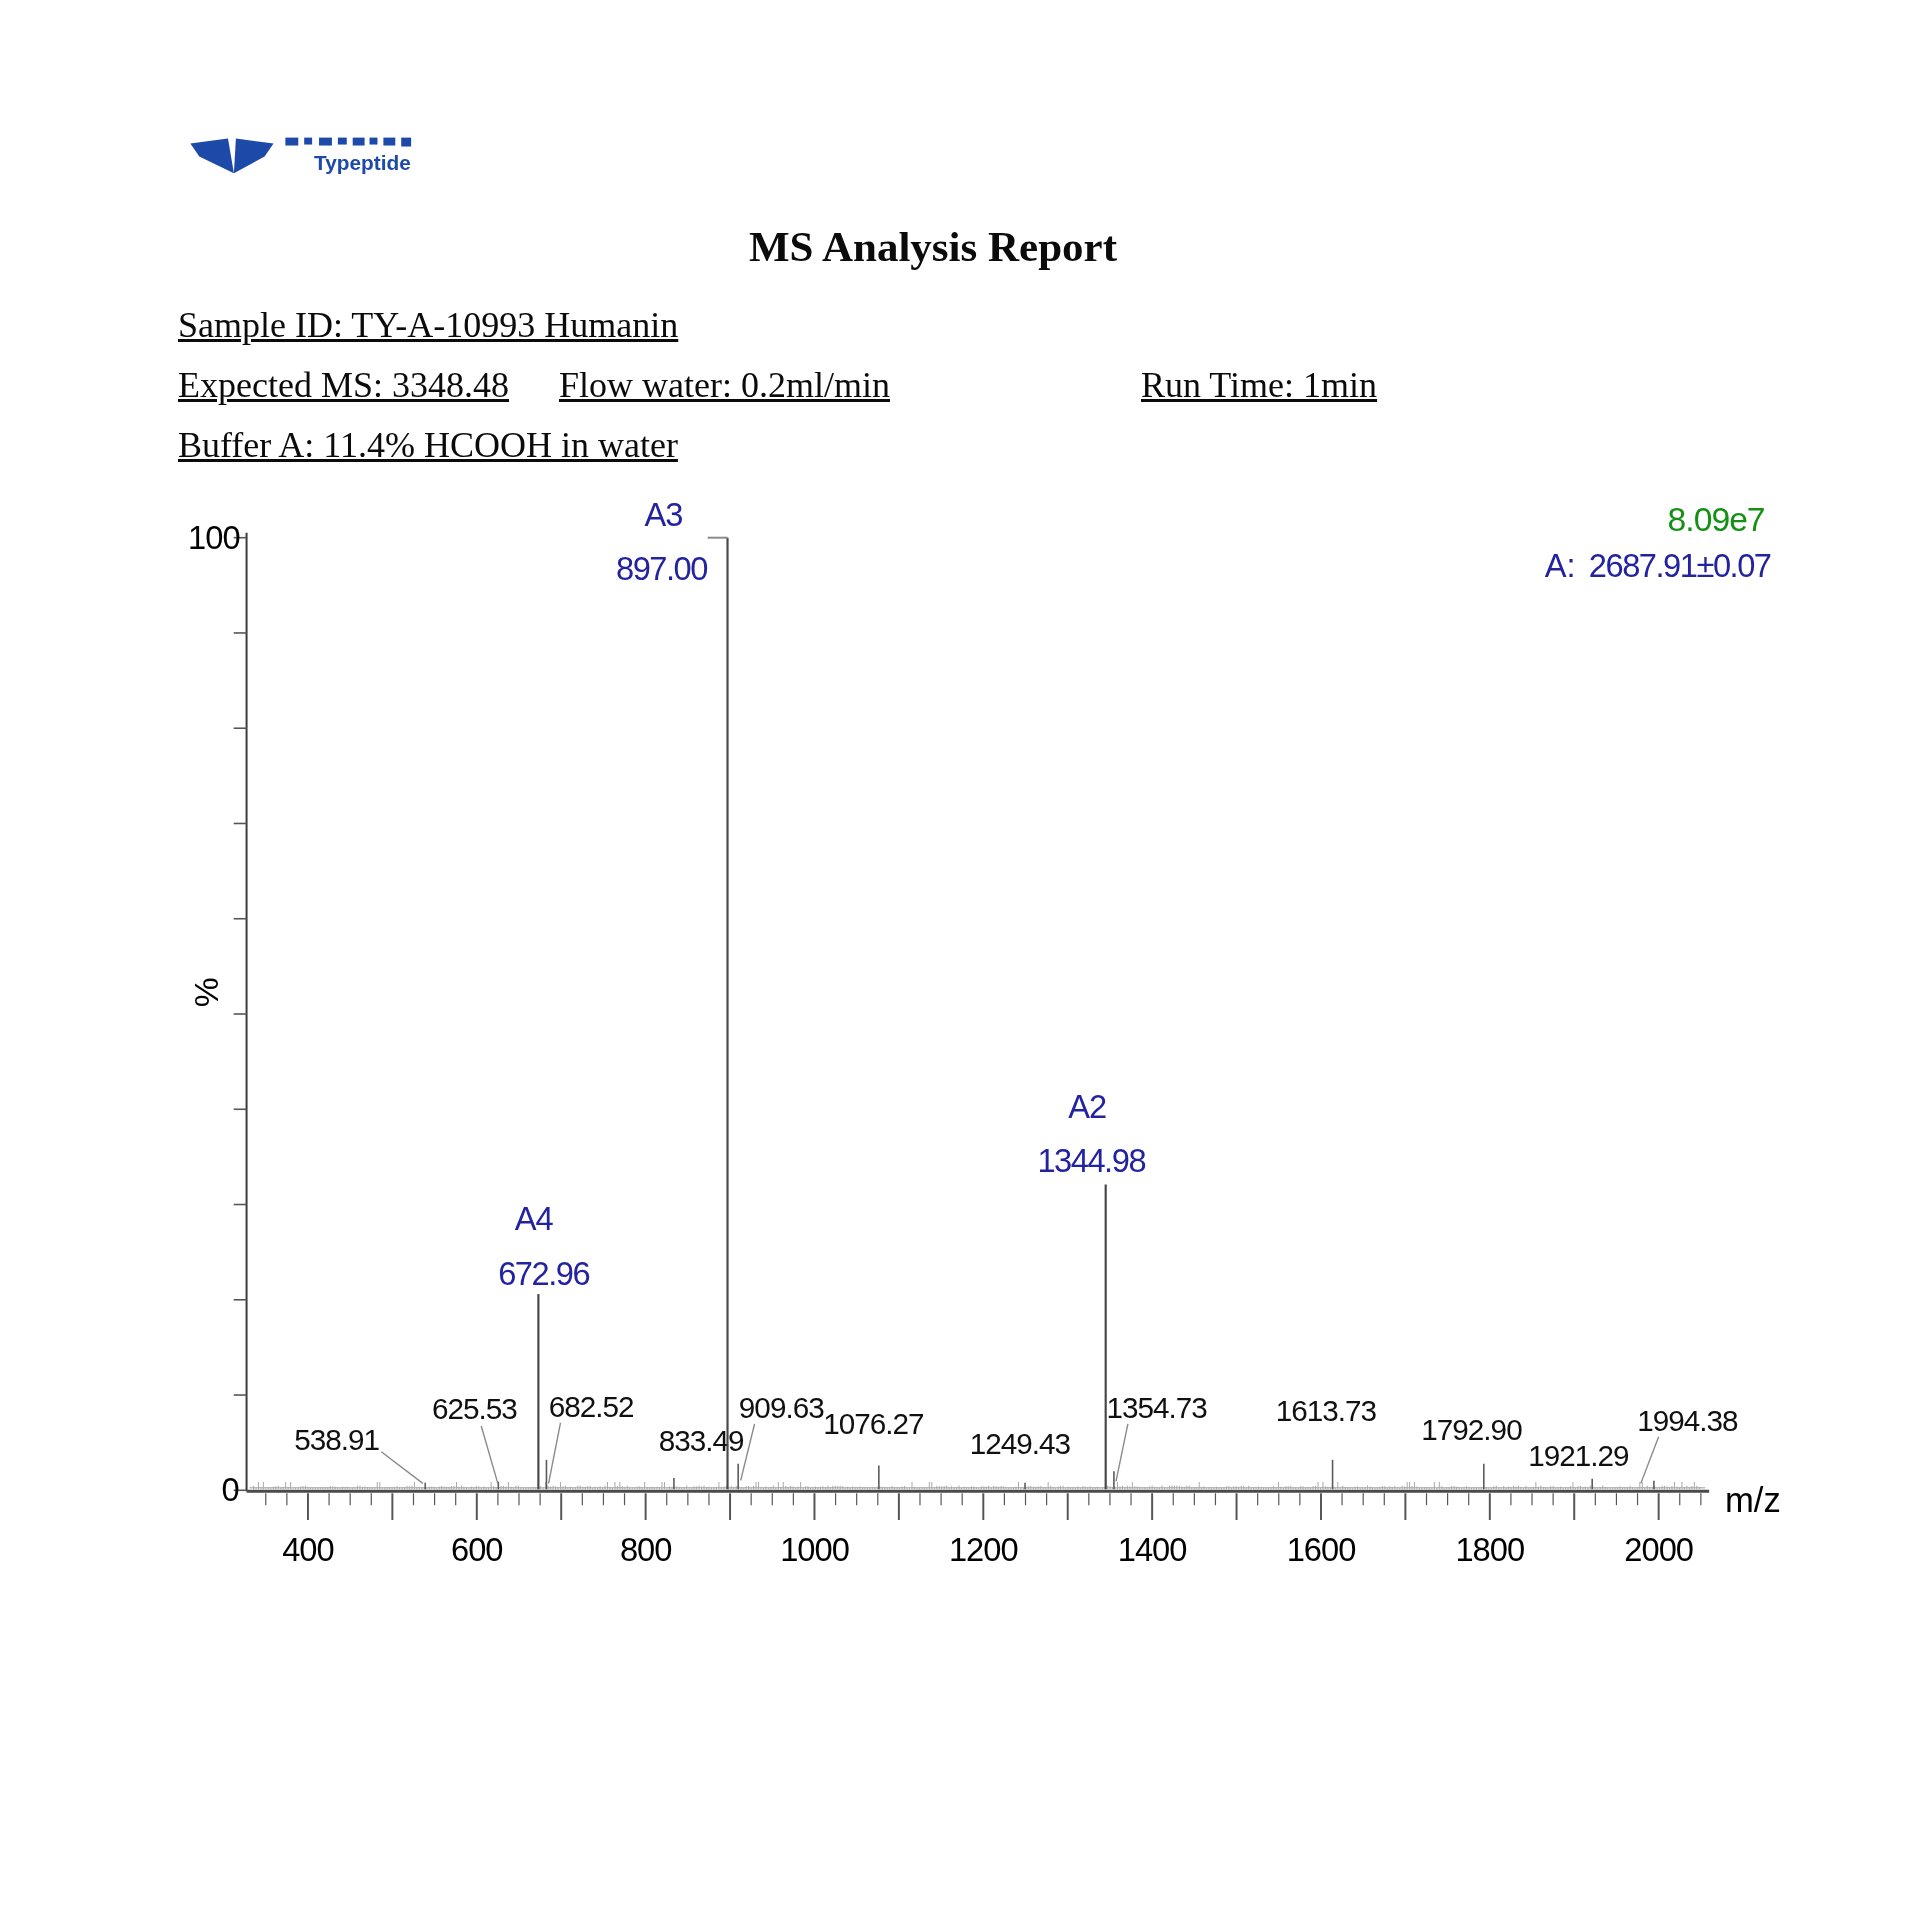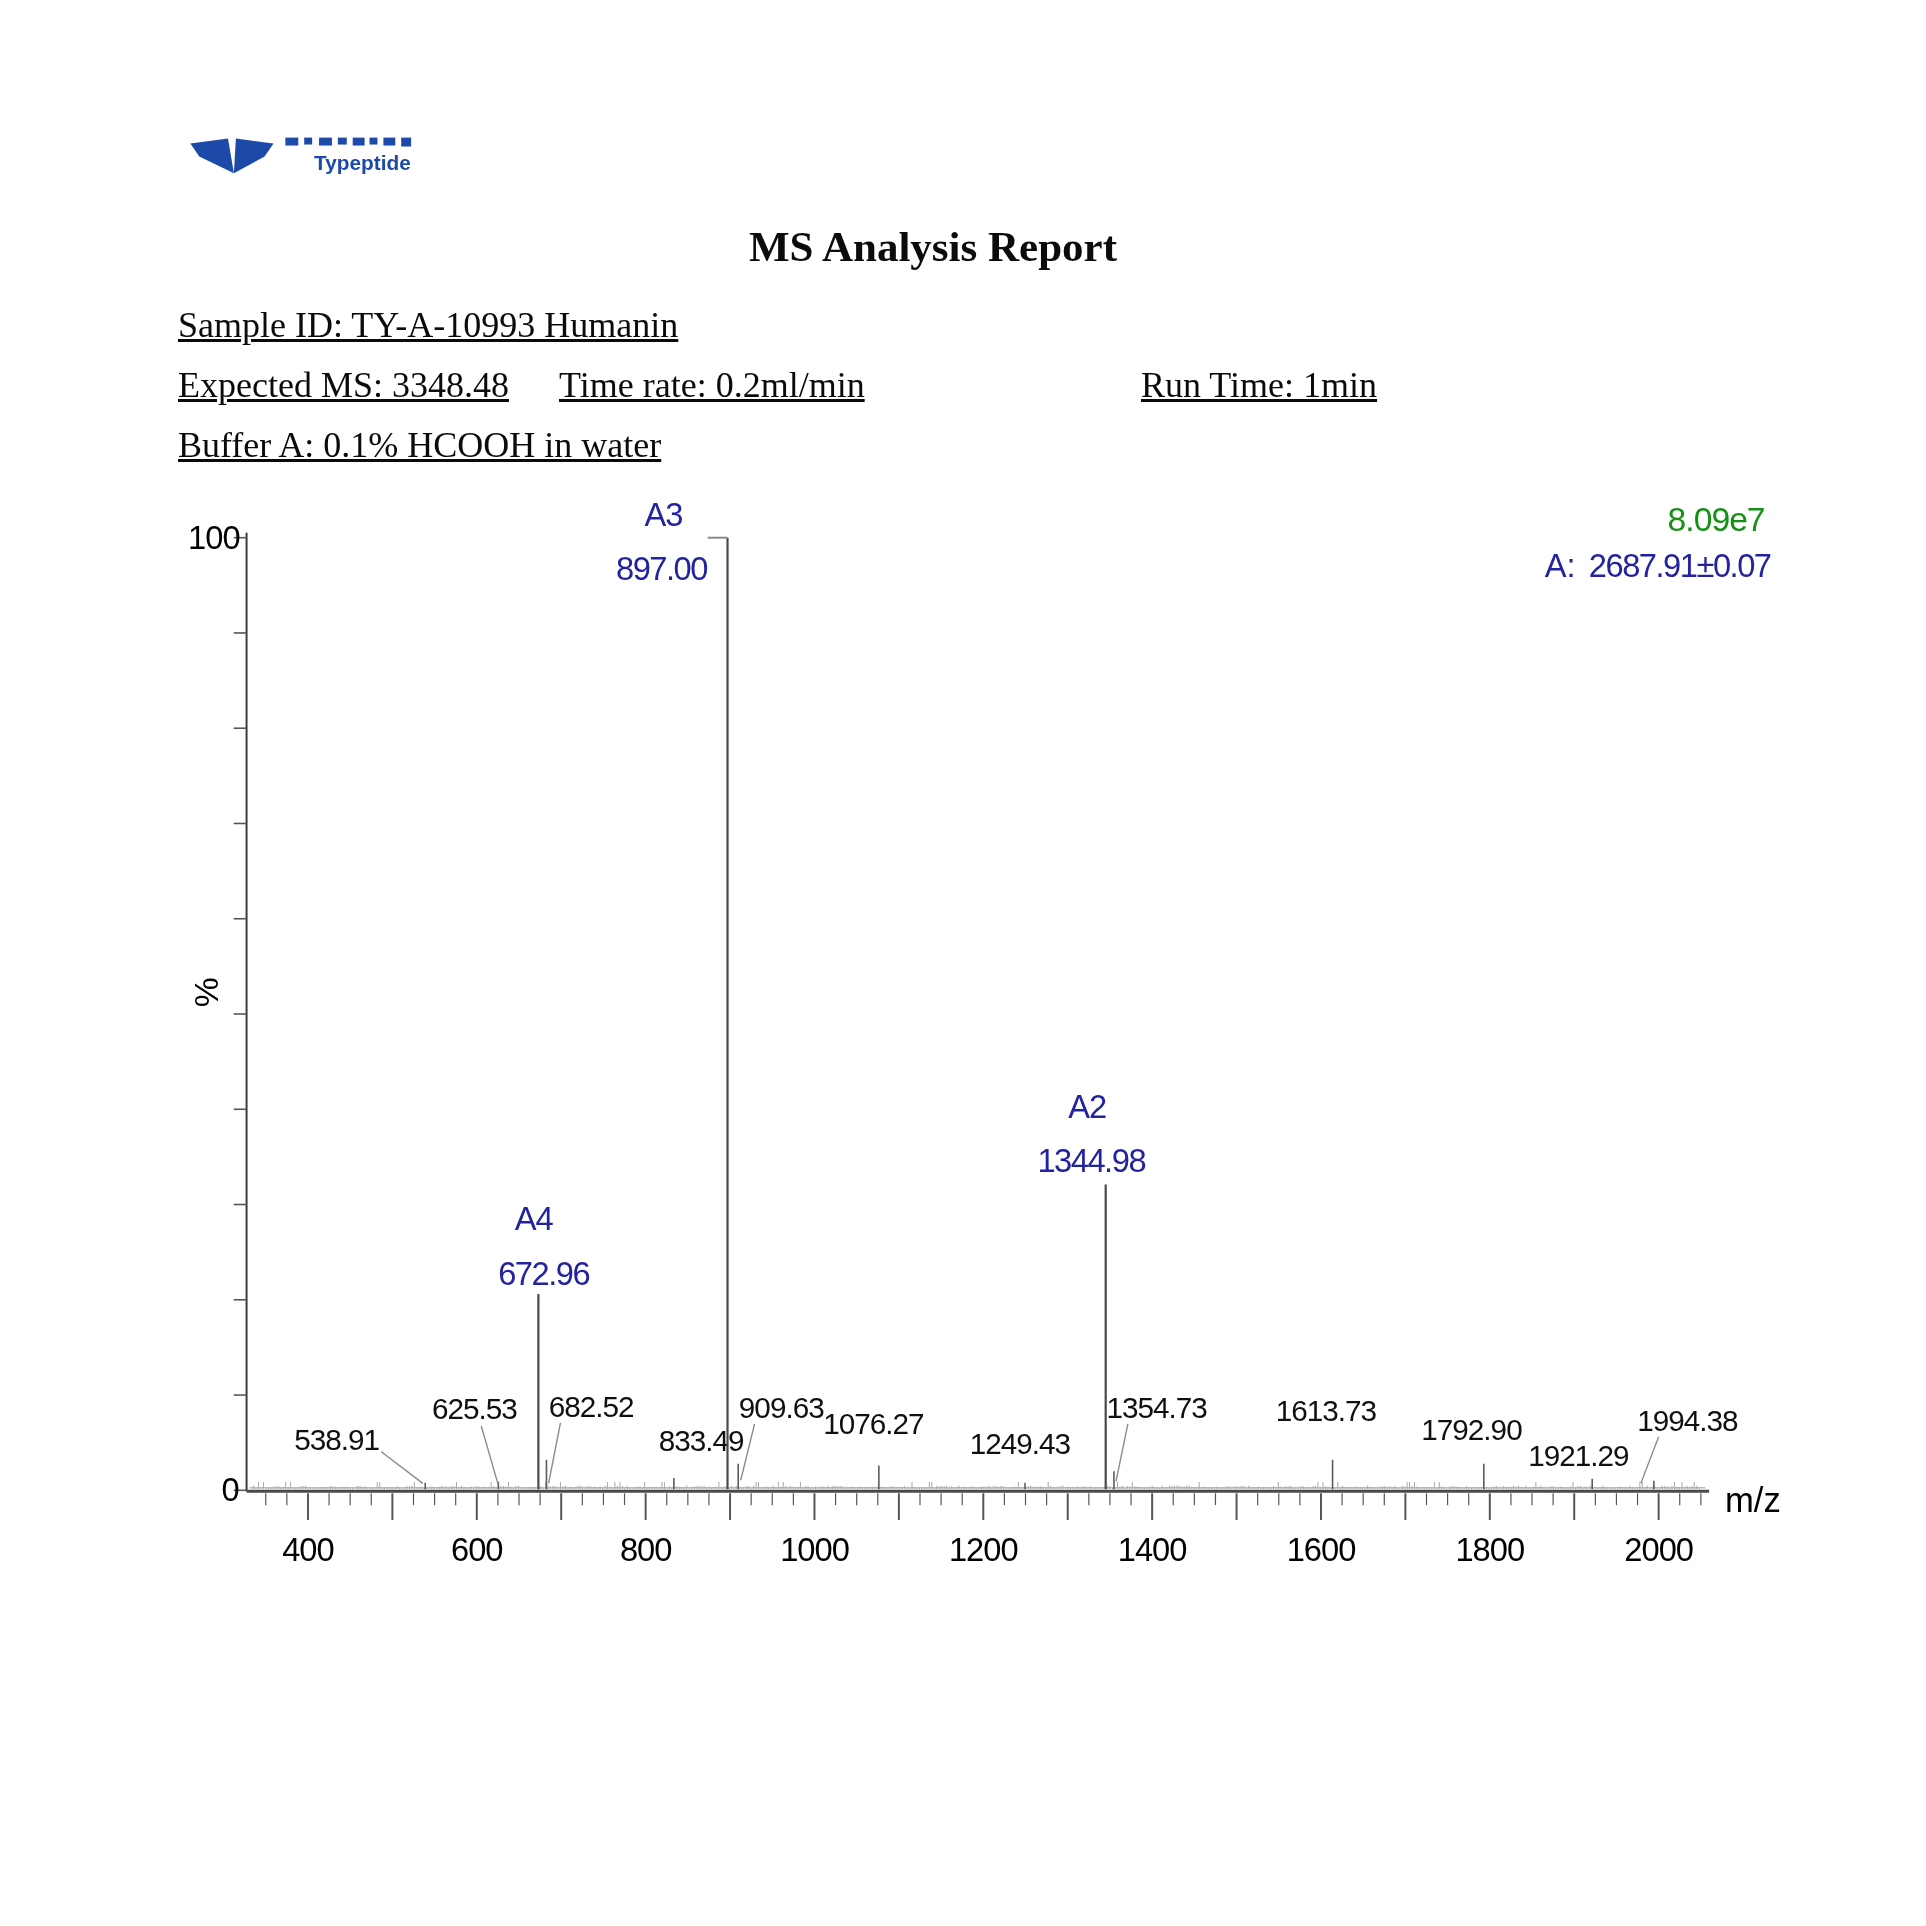--- a/index.html
+++ b/index.html
@@ -31,23 +31,23 @@
         <rect x="383" y="139" width="12" height="8"></rect>
         <rect x="401" y="139" width="10" height="9"></rect>
       </g>
       <text x="313" y="172" font-size="21" fill="#1d49a8">Typeptide</text>
     </svg>
   </div>
 
   <div class="abs" id="title">MS Analysis Report</div>
   <div class="abs info" style="left:178px;top:304px">Sample ID: TY-A-10993 Humanin</div>
   <div class="abs info" style="left:178px;top:364px">Expected MS: 3348.48</div>
-  <div class="abs info" style="left:559px;top:364px">Time rate: 0.2ml/min</div>
+  <div class="abs info" style="left:559px;top:364px">Flow water: 0.2ml/min</div>
   <div class="abs info" style="left:1141px;top:364px">Run Time: 1min</div>
-  <div class="abs info" style="left:178px;top:424px">Buffer A: 0.1% HCOOH in water</div>
+  <div class="abs info" style="left:178px;top:424px">Buffer A: 11.4% HCOOH in water</div>
 
   <svg id="spectrum-svg" class="abs" style="left:0;top:0" width="1927" height="1927" viewBox="0 0 1946 1946">
       <line x1="249" y1="538" x2="249" y2="1506" stroke="#3a3a3a" stroke-width="2"></line>
       <line x1="249" y1="1506" x2="1726" y2="1506" stroke="#4a4a4a" stroke-width="3"></line>
       <line x1="268.375" y1="1508" x2="268.375" y2="1520" stroke="#555" stroke-width="1.2"></line>
       <line x1="289.6875" y1="1508" x2="289.6875" y2="1520" stroke="#555" stroke-width="1.2"></line>
       <line x1="311" y1="1508" x2="311" y2="1535" stroke="#555" stroke-width="2"></line>
       <line x1="332.3125" y1="1508" x2="332.3125" y2="1520" stroke="#555" stroke-width="1.2"></line>
       <line x1="353.625" y1="1508" x2="353.625" y2="1520" stroke="#555" stroke-width="1.2"></line>
       <line x1="374.9375" y1="1508" x2="374.9375" y2="1520" stroke="#555" stroke-width="1.2"></line>

